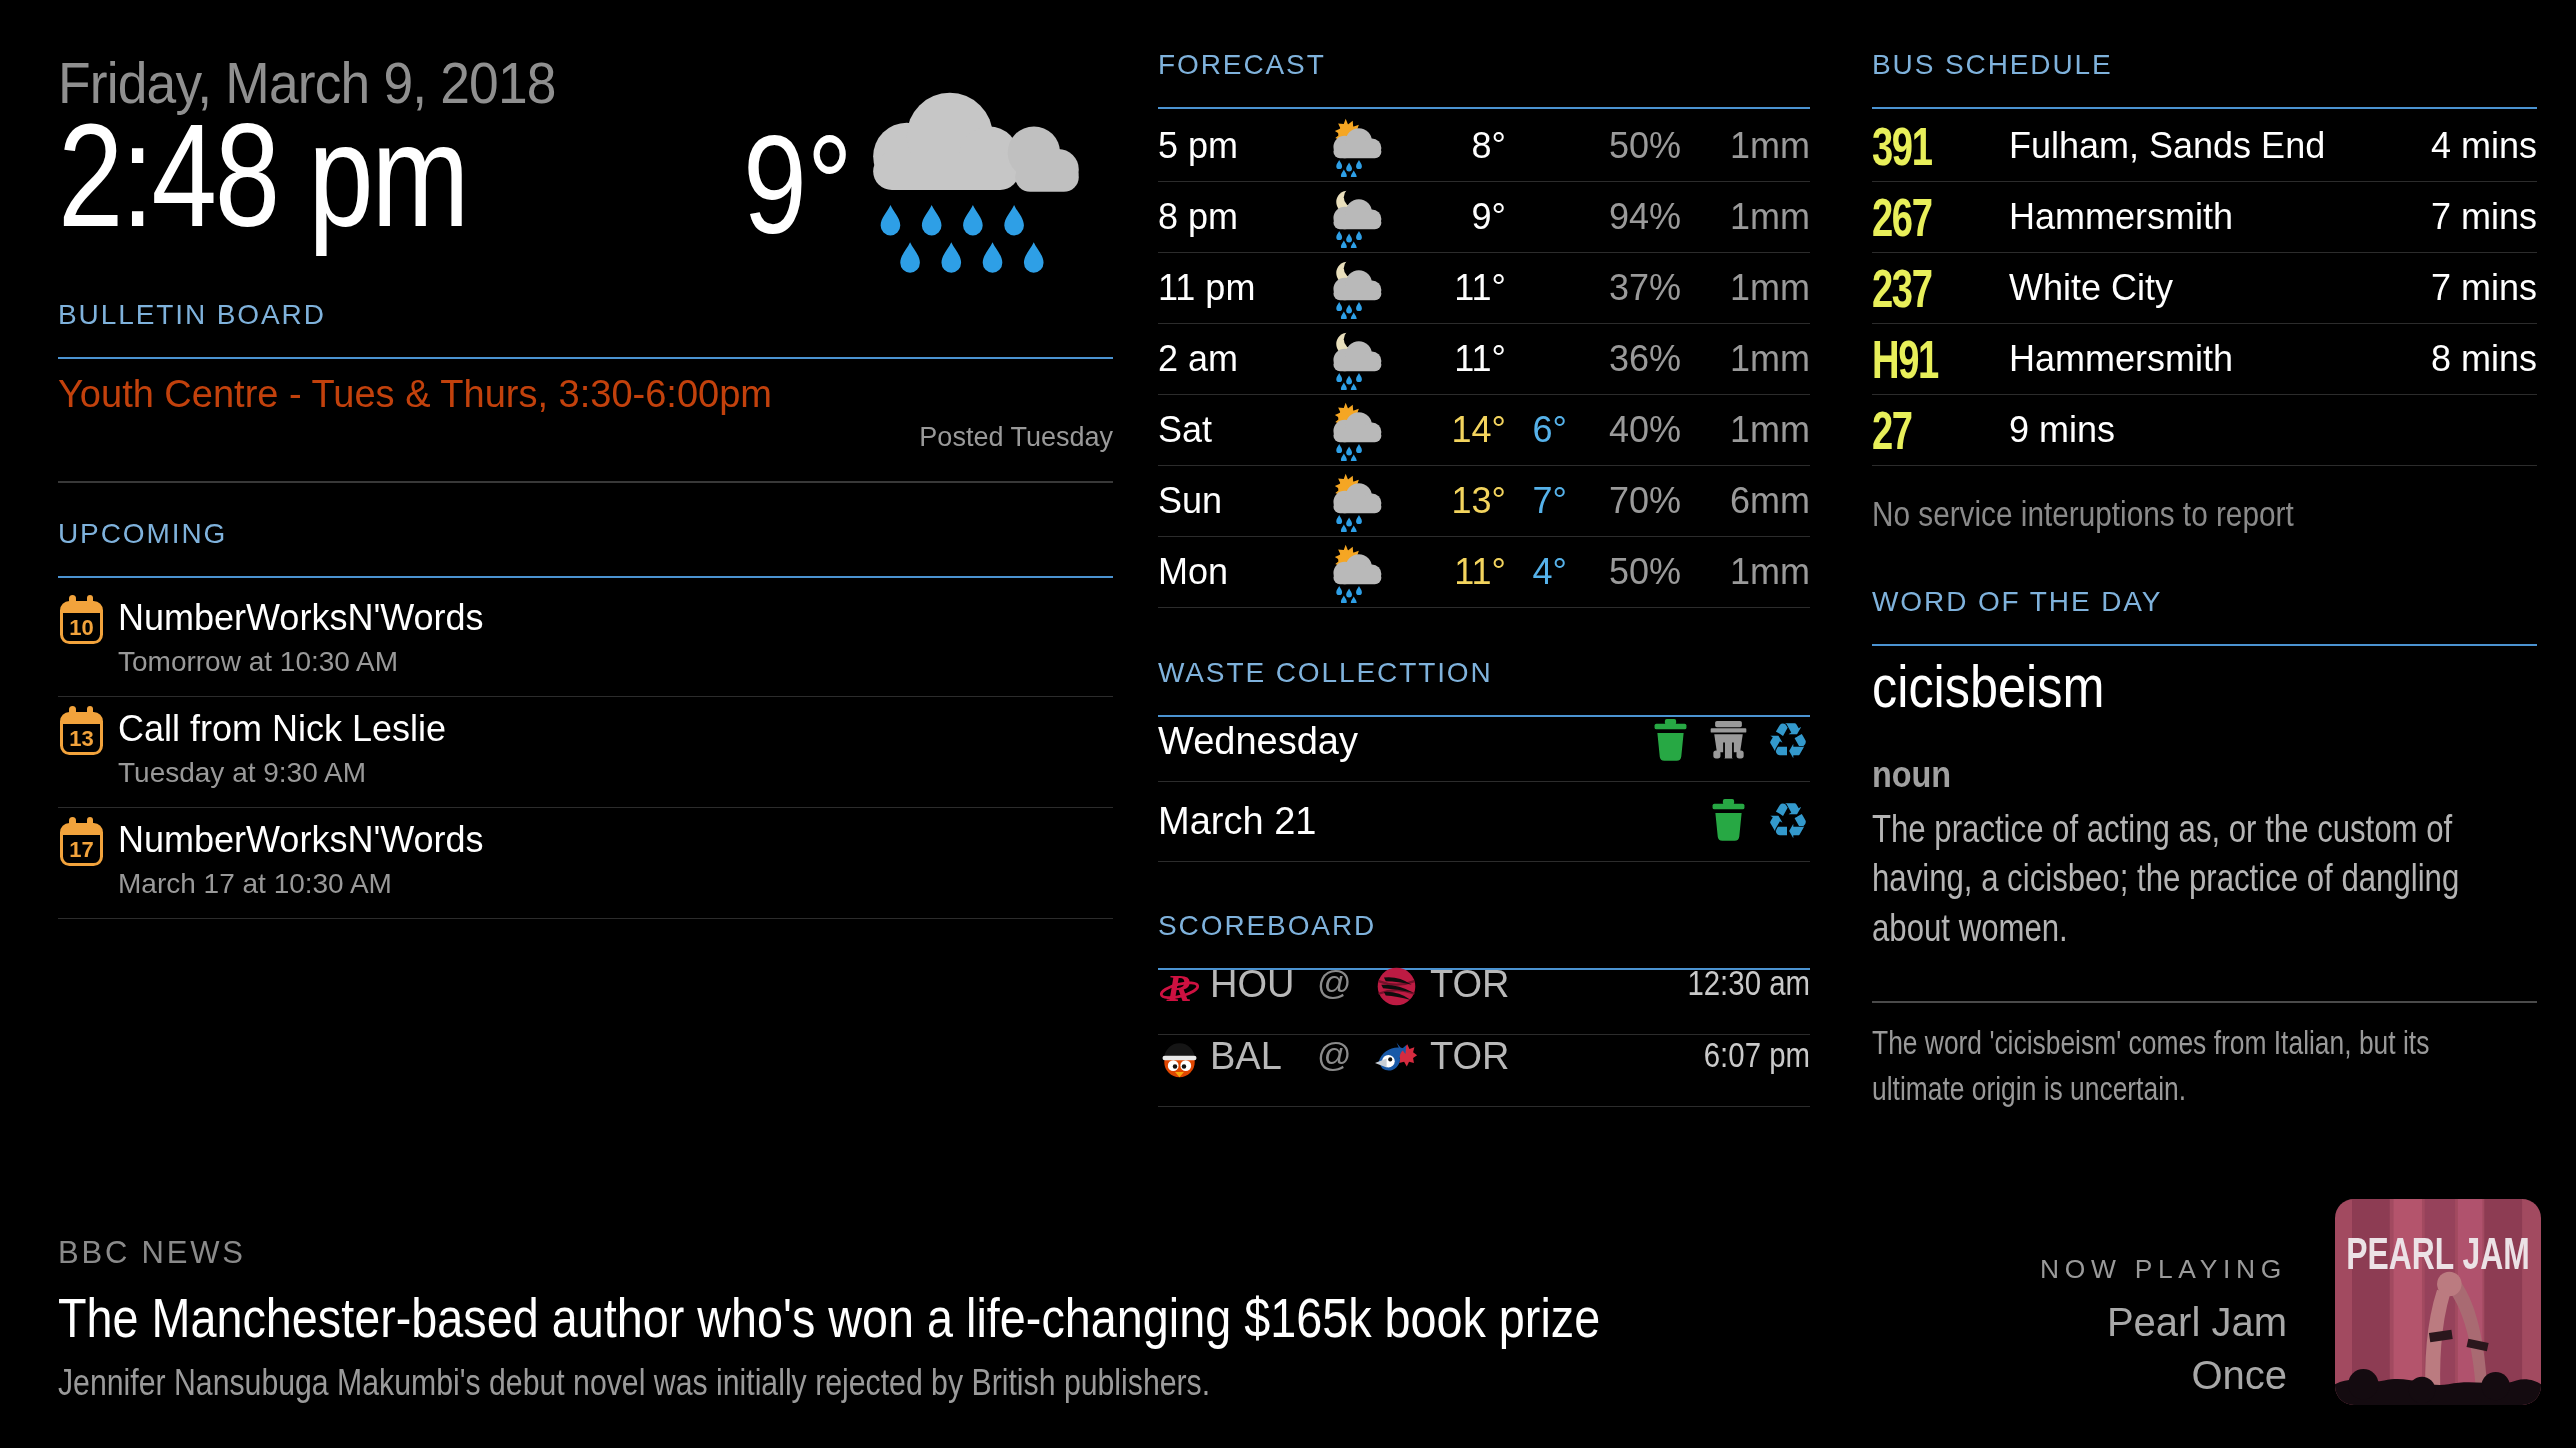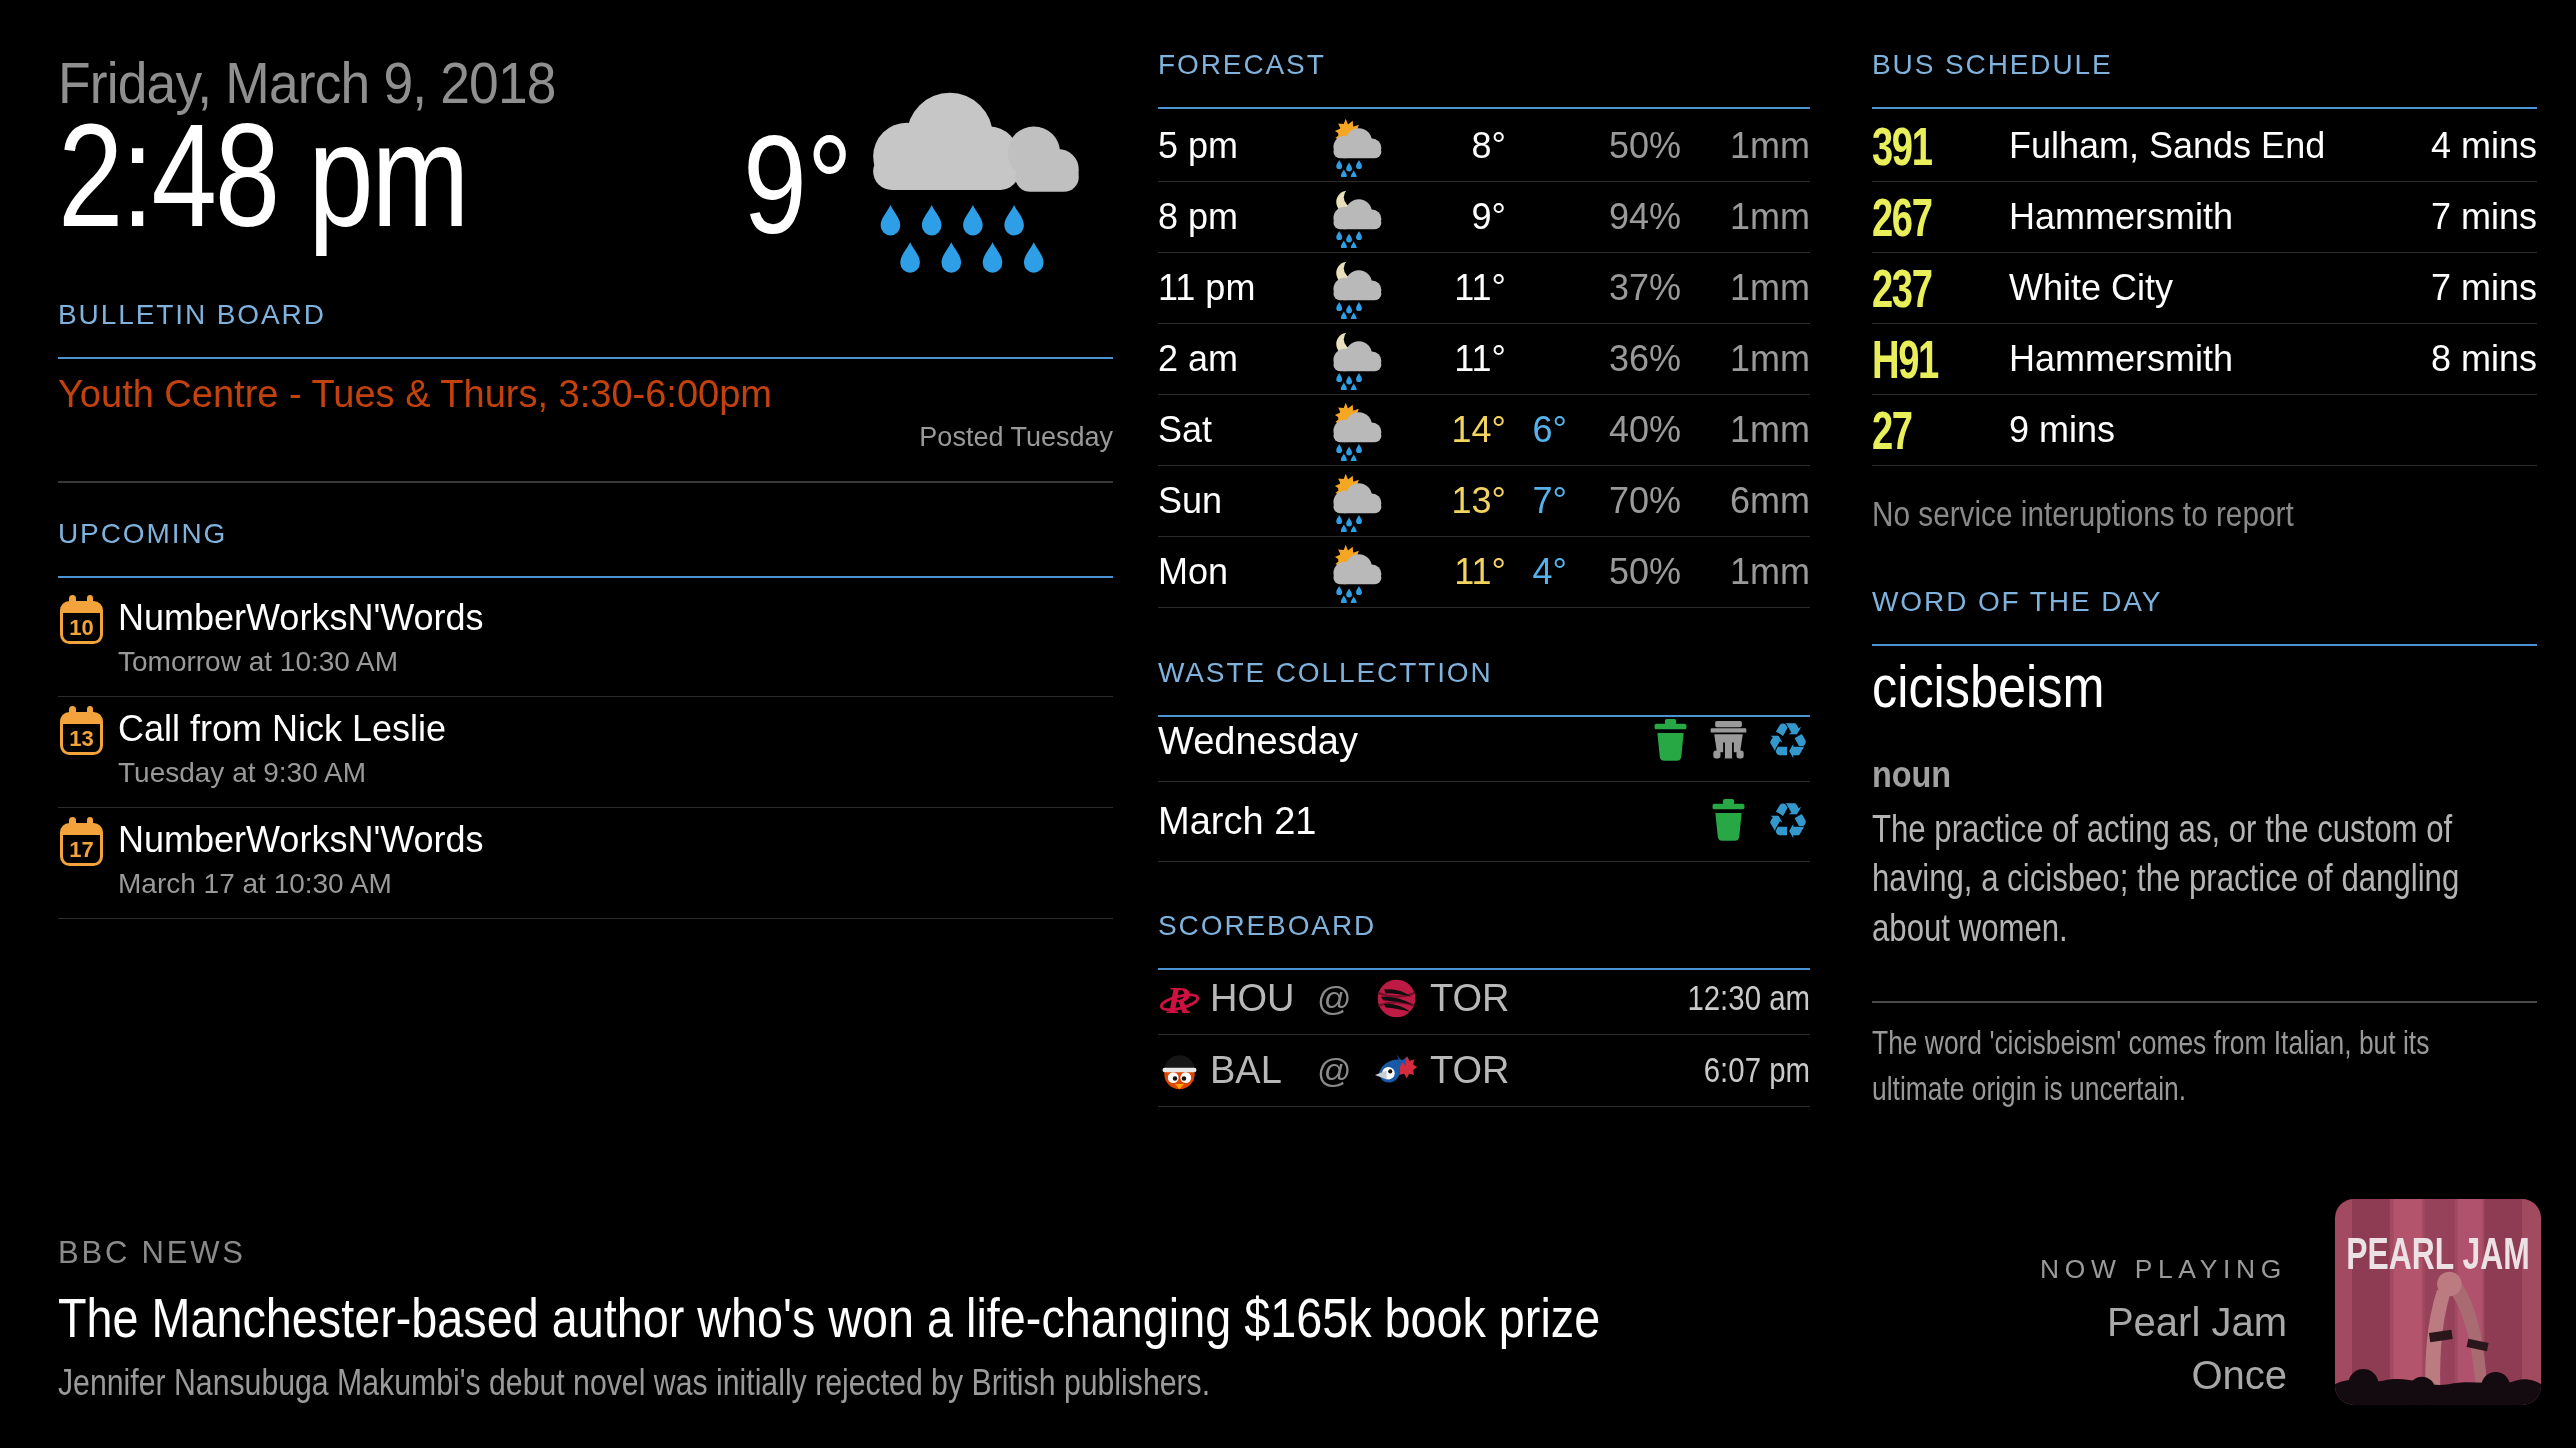--- a/index.html
+++ b/index.html
@@ -74,21 +74,21 @@
   .wc-head { position:absolute; left:0; top:658px; }
   .wrows { position:absolute; left:0; top:702px; width:100%; }
   .wrow { display:flex; align-items:center; height:80px; border-bottom:1.9px solid #2c2c2c; }
   .w-label { flex:1; font-size:38px; color:#fff; }
   .w-icons { display:flex; align-items:center; gap:17px; }
   .w-icons svg { width:41px; height:45px; }
   .recycle-glyph { font-family:"DejaVu Sans",sans-serif; font-size:49px; line-height:45px; color:#3399cc; }
 
   .sb-head { position:absolute; left:0; top:911px; }
   .games { position:absolute; left:0; top:955px; width:100%; padding-top:7.5px; }
-  .grow { display:flex; align-items:center; height:72px; border-bottom:1.9px solid #2c2c2c;
+  .grow { display:flex; align-items:flex-start; height:72px; border-bottom:1.9px solid #2c2c2c;
           font-size:38px; color:#b8b8b8; }
   .g-alogo { width:52px; } .g-hlogo { width:55px; }
   .g-alogo svg, .g-hlogo svg { width:43px; height:45px; vertical-align:middle; }
   .g-acode { width:107px; }
   .g-at { width:58px; color:#8a8a8a; font-size:34px; }
   .g-hcode { width:104px; }
   .g-time { flex:1; text-align:right; font-size:35px; color:#c9c9c9;
             transform:scaleX(.84); transform-origin:right center; }
 
   

